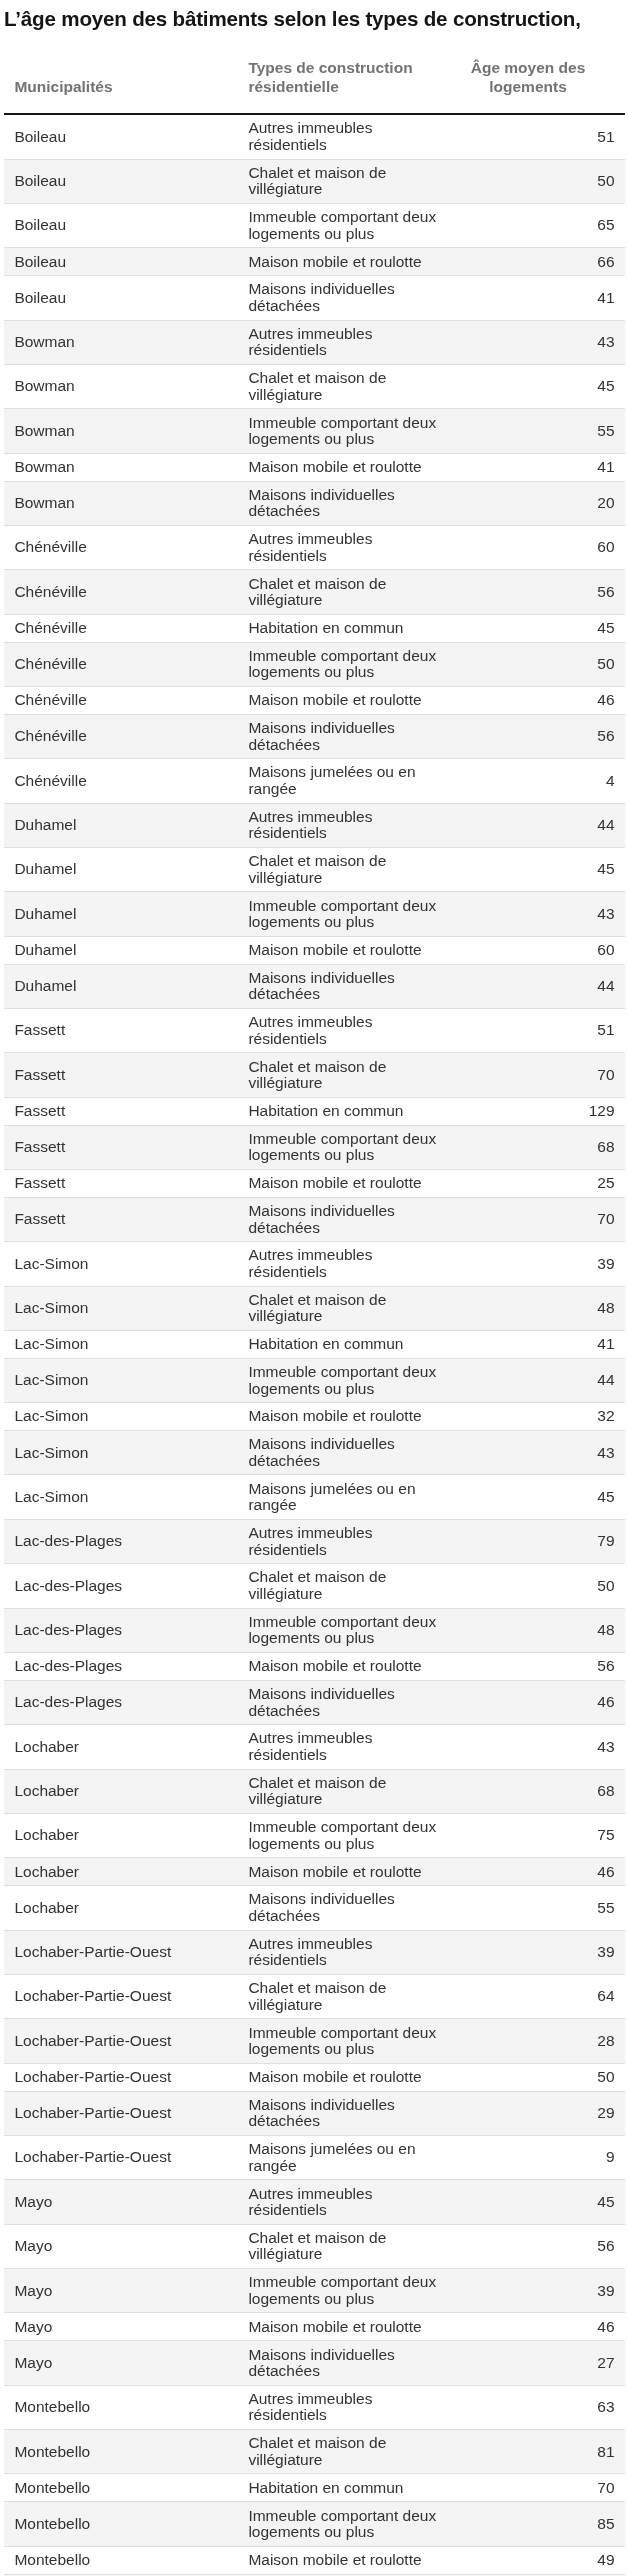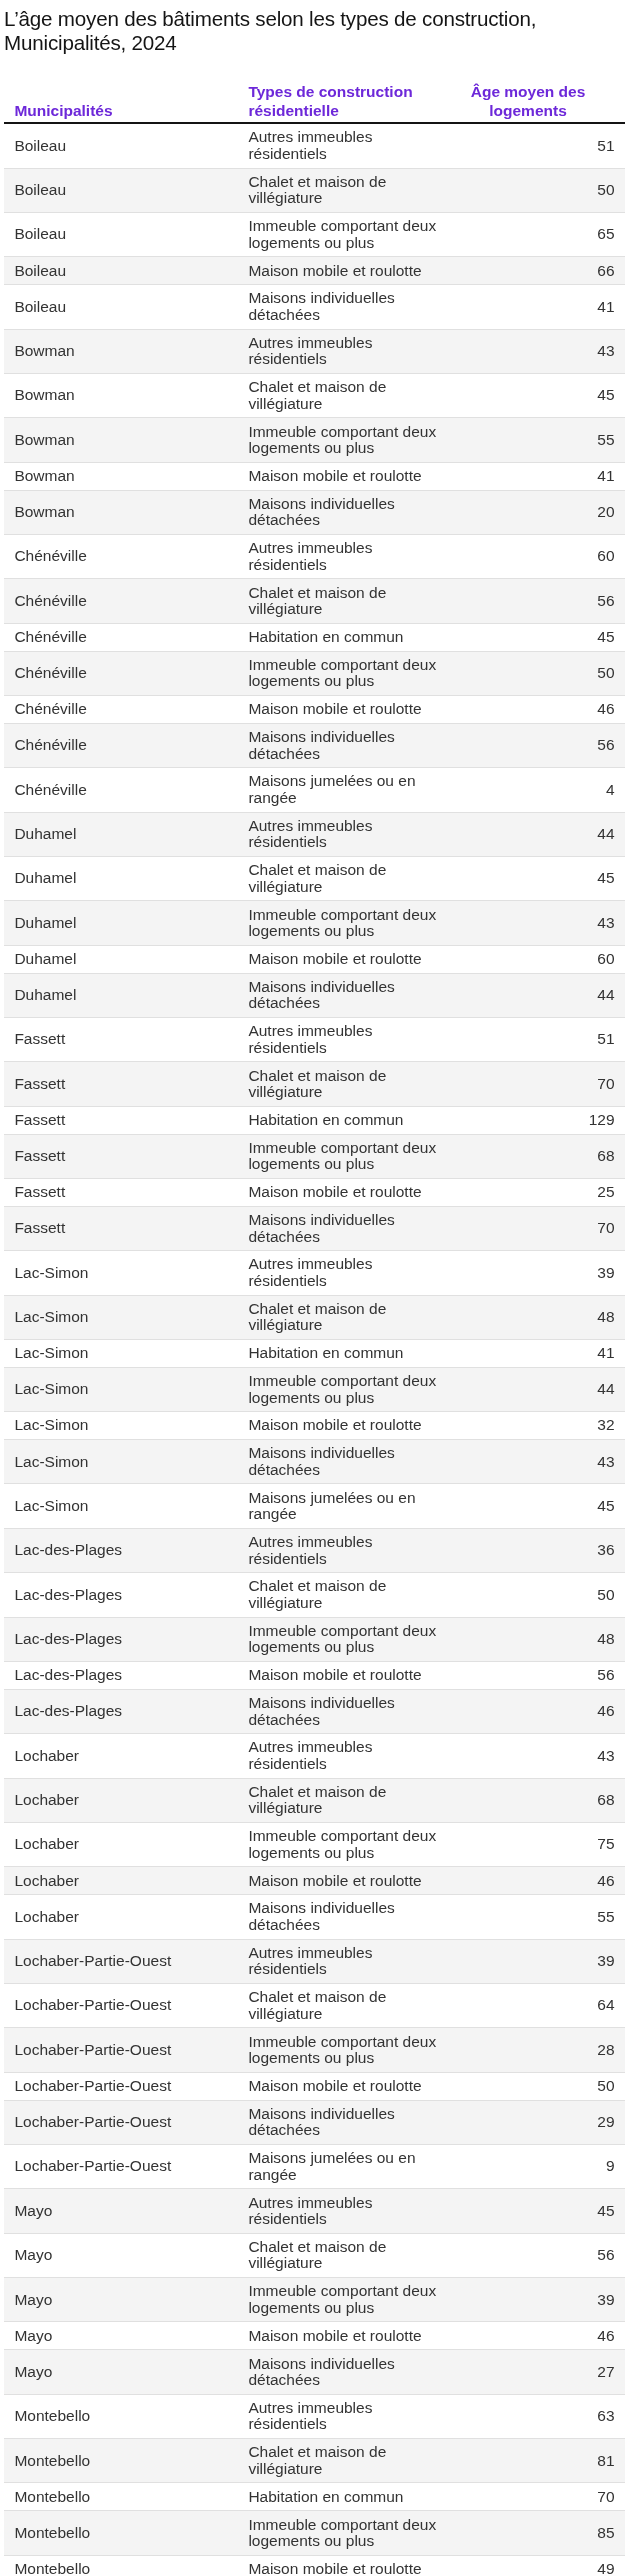--- a/index.html
+++ b/index.html
@@ -12,40 +12,40 @@
     font-family: "Liberation Sans", "DejaVu Sans", sans-serif;
     color: #333333;
   }
   .chart-wrap {
     padding: 7.2px 4.1px 24px 4.1px;
   }
   h1.chart-title {
     margin: 0;
     font-size: 20.6px;
     line-height: 24px;
-    font-weight: 400;
+    font-weight: 700;
     color: #151515;
     letter-spacing: -0.2px;
   }
   h1.chart-title span { display: block; }
 
   table.data-table {
     width: 100%;
     margin-top: 28px;
     border-collapse: collapse;
     table-layout: fixed;
   }
   thead th {
     vertical-align: bottom;
     text-align: left;
     font-size: 15.5px;
     line-height: 18.5px;
     font-weight: 700;
-    color: #6d28d9;
-    padding: 0 0 2px 0;
+    color: #737373;
+    padding: 0 0 17px 0;
     border-bottom: 2.6px solid #141414;
   }
   th.col-municipality { width: 234px; padding-left: 10.3px; }
   th.col-type { width: 193px; }
   th.col-age { text-align: center; padding-right: 10.3px; }
   th.col-age .hdr-constrain { display: inline-block; max-width: 126px; }
 
   tbody tr { border-top: 0.5px solid #e0e0e0; }
   tbody tr:first-child { border-top: none; }
   tbody tr:nth-child(even) { background: #f4f4f4; }
@@ -60,21 +60,20 @@
   td.col-municipality { padding-left: 10.3px; }
   td.col-age { text-align: right; padding-right: 10.3px; }
 </style>
 </head>
 <body>
 
 <div class="chart-wrap">
 
   <h1 class="chart-title">
     <span>L’âge moyen des bâtiments selon les types de construction,</span>
-    <span>Municipalités, 2024</span>
   </h1>
 
   <table class="data-table">
     <thead>
       <tr>
         <th class="col-municipality">Municipalités</th>
         <th class="col-type">Types de construction résidentielle</th>
         <th class="col-age">
           <span class="hdr-constrain">Âge moyen des logements</span>
         </th>
@@ -252,21 +251,21 @@
           <td class="col-age">43</td>
         </tr>
         <tr>
           <td class="col-municipality">Lac-Simon</td>
           <td class="col-type">Maisons jumelées ou en rangée</td>
           <td class="col-age">45</td>
         </tr>
         <tr>
           <td class="col-municipality">Lac-des-Plages</td>
           <td class="col-type">Autres immeubles résidentiels</td>
-          <td class="col-age">36</td>
+          <td class="col-age">79</td>
         </tr>
         <tr>
           <td class="col-municipality">Lac-des-Plages</td>
           <td class="col-type">Chalet et maison de villégiature</td>
           <td class="col-age">50</td>
         </tr>
         <tr>
           <td class="col-municipality">Lac-des-Plages</td>
           <td class="col-type">Immeuble comportant deux logements ou plus</td>
           <td class="col-age">48</td>

